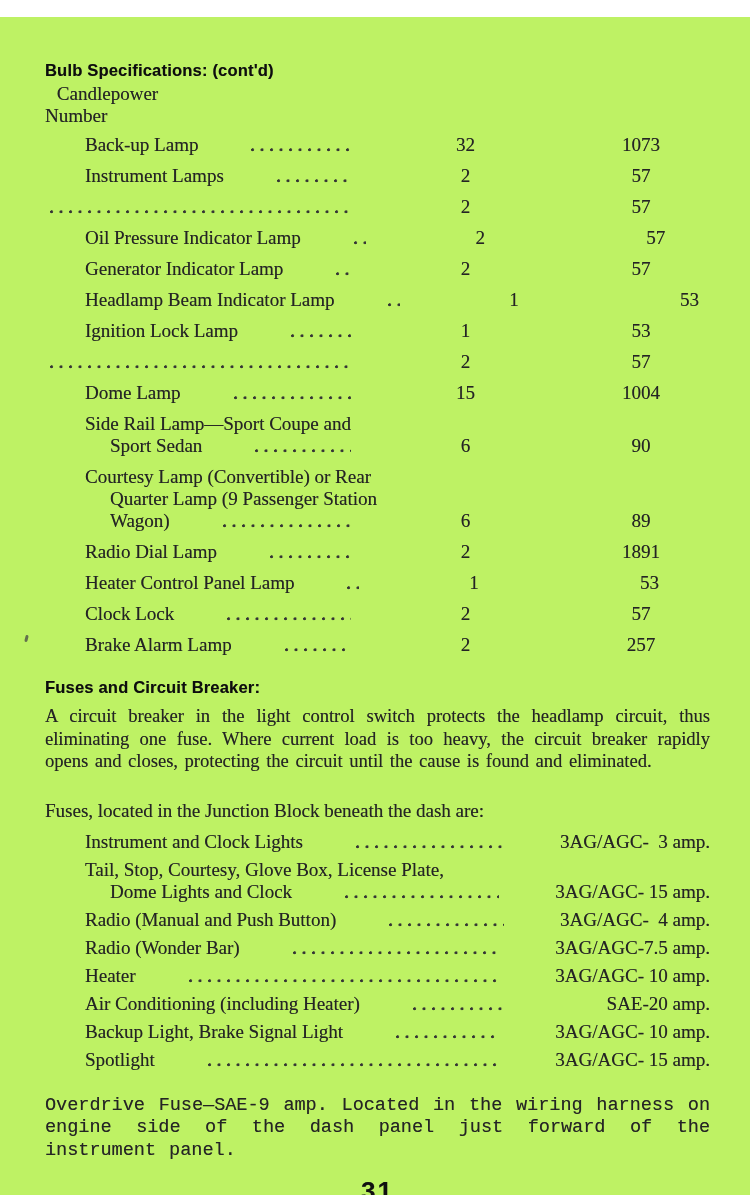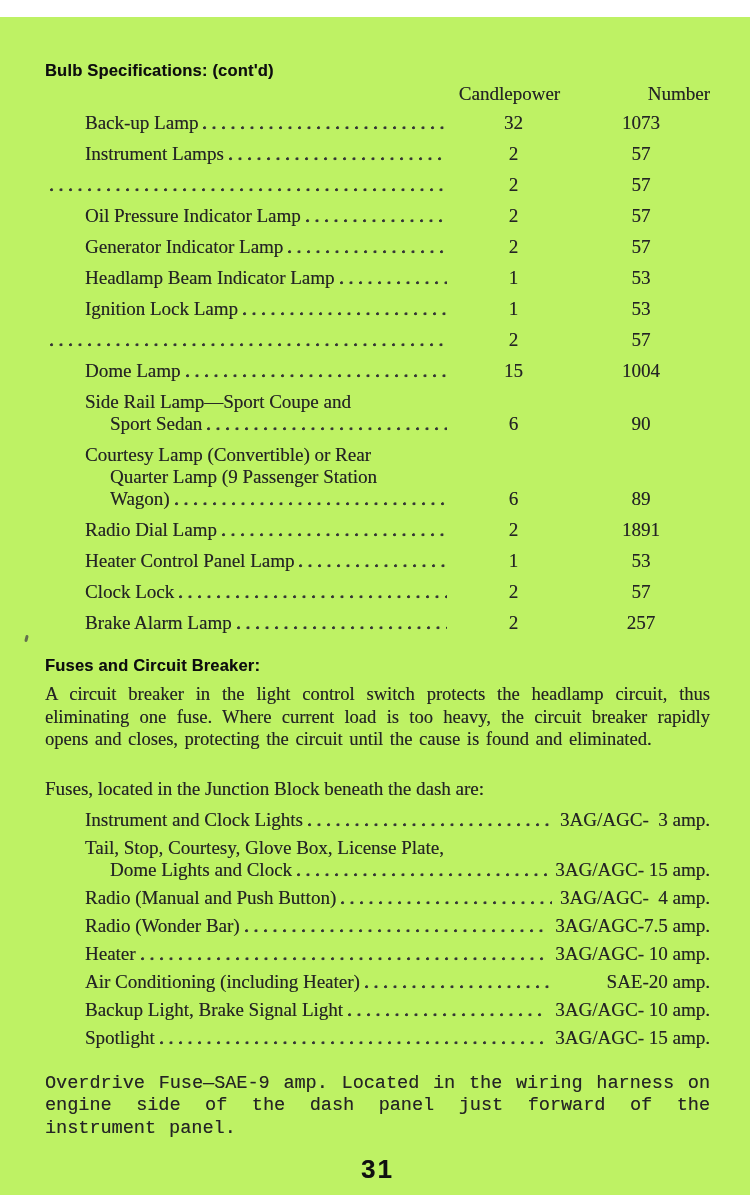--- a/index.html
+++ b/index.html
@@ -30,33 +30,34 @@
     font-size: 16.5px;
     letter-spacing: 0.2px;
     color: #0d0d0d;
     margin: 0;
   }
   .col-headers {
     display: flex;
     font-size: 19px;
     line-height: 22px;
     margin-top: 3px;
+    flex-direction: column;
   }
   .col-headers .spacer { flex: 1; }
   .cp-h { width: 125px; text-align: center; flex: none; }
-  .num-h { width: 138px; text-align: right; flex: none; }
+  .num-h { width: 138px; text-align: left; flex: none; }
 
   .bulb-table { margin-top: 7px; }
   .brow {
     font-size: 19px;
     line-height: 22px;
     margin-bottom: 9px;
   }
   .fuse-table .brow { margin-bottom: 6px; }
-  .main-line { display: flex; align-items: center; }
+  .main-line { display: flex; align-items: center; gap: 48px; }
   .name-line, .last-name { padding-left: 40px; white-space: nowrap; }
   .name-line.cont, .last-name.cont { padding-left: 65px; }
   .dots {
     flex: 1 1 auto;
     min-width: 12px;
     height: 5px;
     align-self: flex-end;
     margin: 0 8px 3px 5px;
     background-image: radial-gradient(circle at 1.6px 1.8px, #343434 1.2px, rgba(0,0,0,0) 1.8px);
     background-size: 9.5px 5px;

